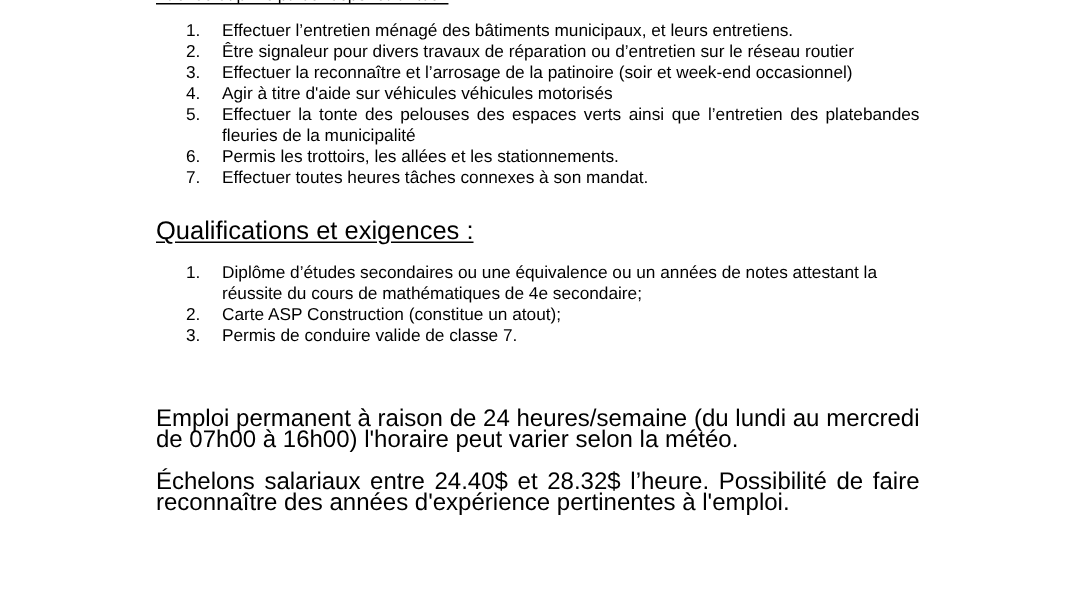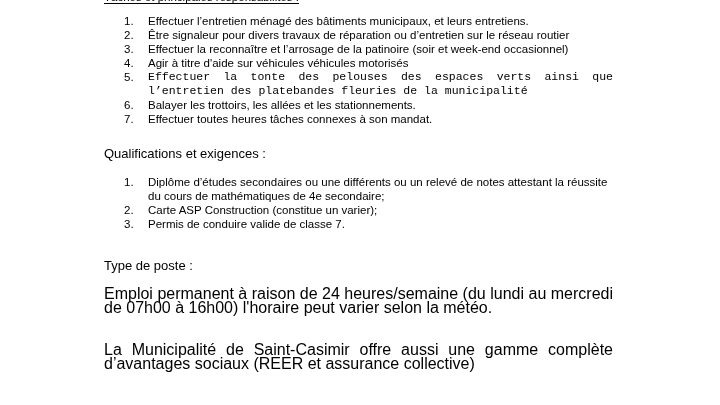--- a/index.html
+++ b/index.html
@@ -26,22 +26,23 @@
 
   
   .content {
     position: absolute;
     left: 104px;
     top: 0;
     width: 509px;
   }
 
   .heading {
-    font-size: 13px;
+    font-size: 17px;
     line-height: 14px;
+    text-decoration: underline;
     text-underline-offset: 2px;
     white-space: pre;
   }
 
   
   .heading-clipped {
     position: absolute;
     left: 104px;
     top: -10px;
     width: 509px;
@@ -70,21 +71,20 @@
     top: 0;
     width: 20px;
     text-align: left;
   }
   ol.numlist > li .itemtext {
     display: block;
   }
   ol.numlist > li.justified .itemtext {
     text-align: justify;
     text-align-last: left;
-    font-family: Liberation Mono, monospace;
   }
 
   p.body {
     font-size: 16px;
     line-height: 14px;
     margin: 0;
     text-align: justify;
     text-align-last: left;
   }
 
@@ -119,61 +119,60 @@
       <li>
         <span class="marker">4.</span>
         <span class="itemtext">Agir à titre d'aide sur véhicules véhicules motorisés</span>
       </li>
       <li class="justified">
         <span class="marker">5.</span>
         <span class="itemtext">Effectuer la tonte des pelouses des espaces verts ainsi que l’entretien des platebandes fleuries de la municipalité</span>
       </li>
       <li>
         <span class="marker">6.</span>
-        <span class="itemtext">Balayer les trottoirs, les allées et les stationnements.</span>
+        <span class="itemtext">Permis les trottoirs, les allées et les stationnements.</span>
       </li>
       <li>
         <span class="marker">7.</span>
         <span class="itemtext">Effectuer toutes heures tâches connexes à son mandat.</span>
       </li>
     </ol>
 
     <div class="spacer-lg"></div>
 
     <div class="heading">Qualifications et exigences :</div>
 
     <div class="spacer-md"></div>
 
     <ol class="numlist">
       <li>
         <span class="marker">1.</span>
-        <span class="itemtext">Diplôme d’études secondaires ou une différents ou un relevé de notes attestant la réussite du cours de mathématiques de 4e secondaire;</span>
+        <span class="itemtext">Diplôme d’études secondaires ou une équivalence ou un années de notes attestant la réussite du cours de mathématiques de 4e secondaire;</span>
       </li>
       <li>
         <span class="marker">2.</span>
-        <span class="itemtext">Carte ASP Construction (constitue un varier);</span>
+        <span class="itemtext">Carte ASP Construction (constitue un atout);</span>
       </li>
       <li>
         <span class="marker">3.</span>
         <span class="itemtext">Permis de conduire valide de classe 7.</span>
       </li>
     </ol>
 
     <div class="spacer-lg"></div>
     <div class="spacer-sm"></div>
 
-    <div class="heading">Type de poste :</div>
 
     <div class="spacer-md"></div>
 
     <p class="body">Emploi permanent à raison de 24 heures/semaine (du lundi au mercredi de 07h00 à 16h00) l'horaire peut varier selon la météo.</p>
 
     <div class="spacer-md"></div>
 
+    <p class="body">Échelons salariaux entre 24.40$ et 28.32$ l’heure. Possibilité de faire reconnaître des années d'expérience pertinentes à l'emploi.</p>
 
     <div class="spacer-md"></div>
 
-    <p class="body">La Municipalité de Saint-Casimir offre aussi une gamme complète d’avantages sociaux (REER et assurance collective)</p>
 
     <div class="spacer-md"></div>
 
   </div>
 </div>
 
 </body></html>

